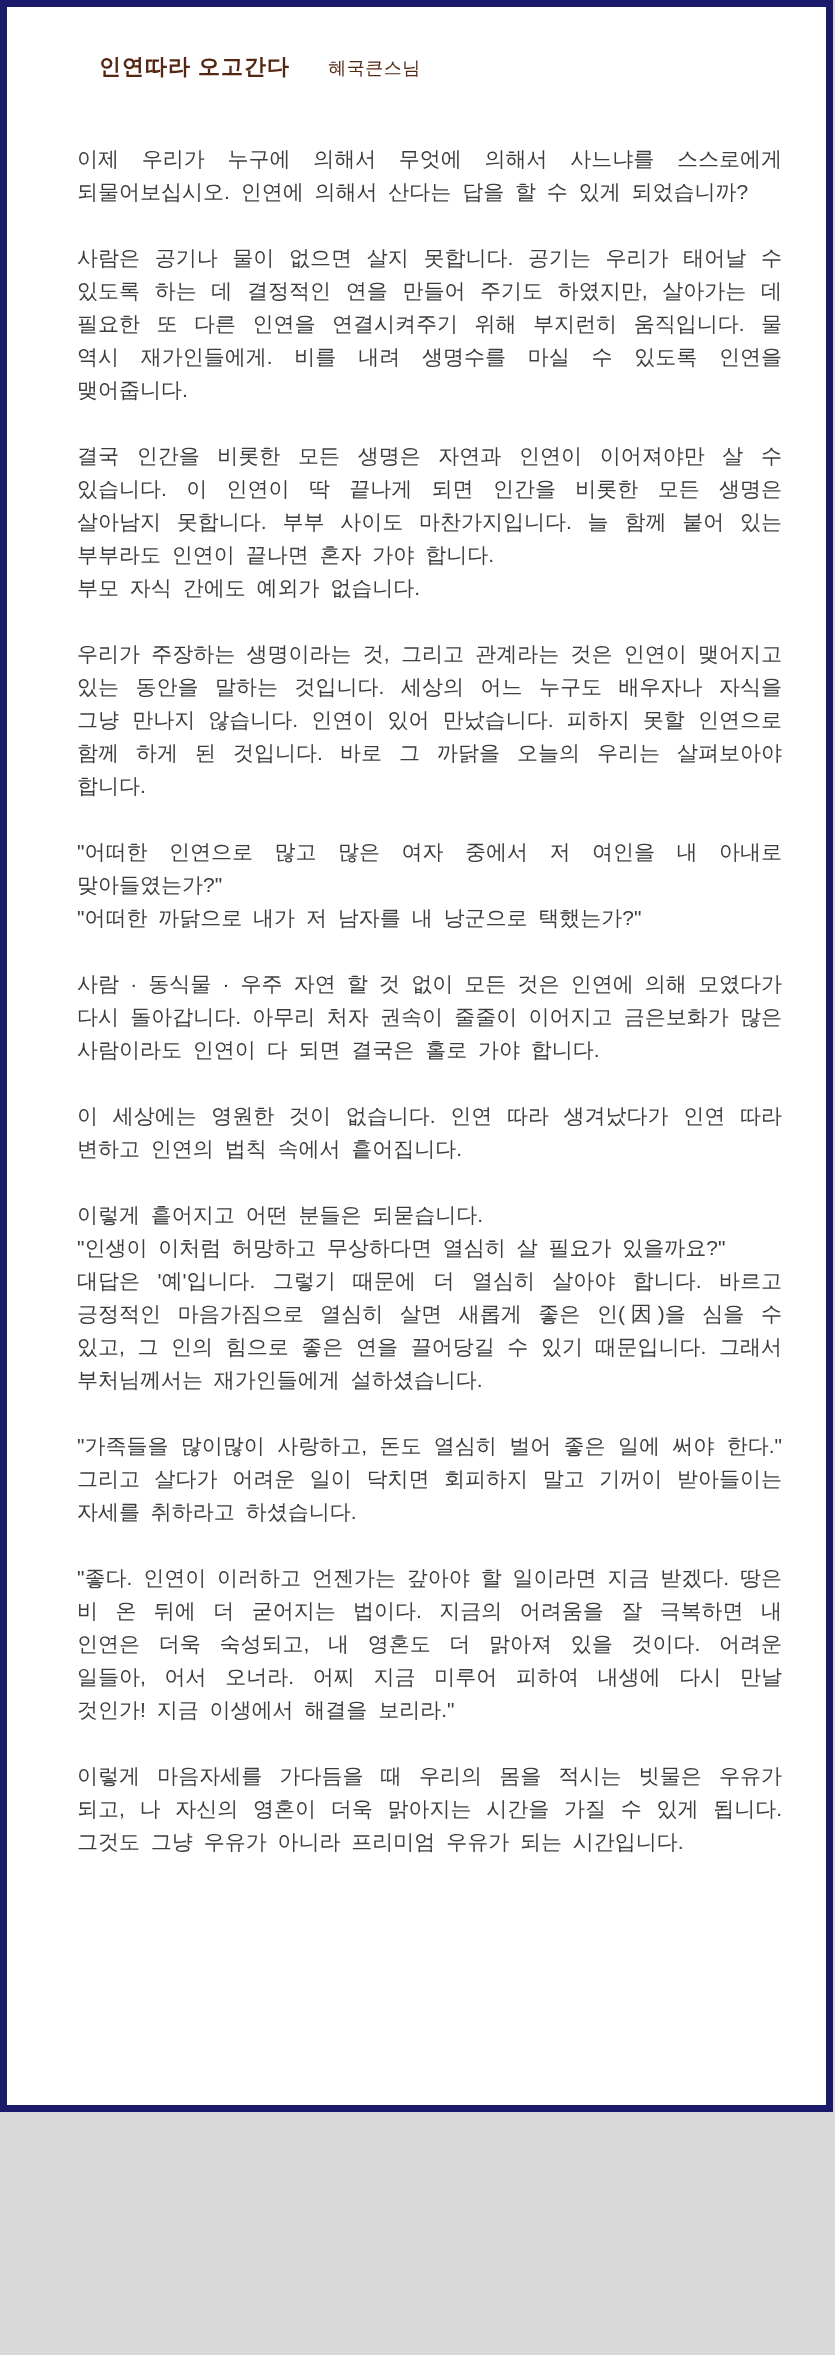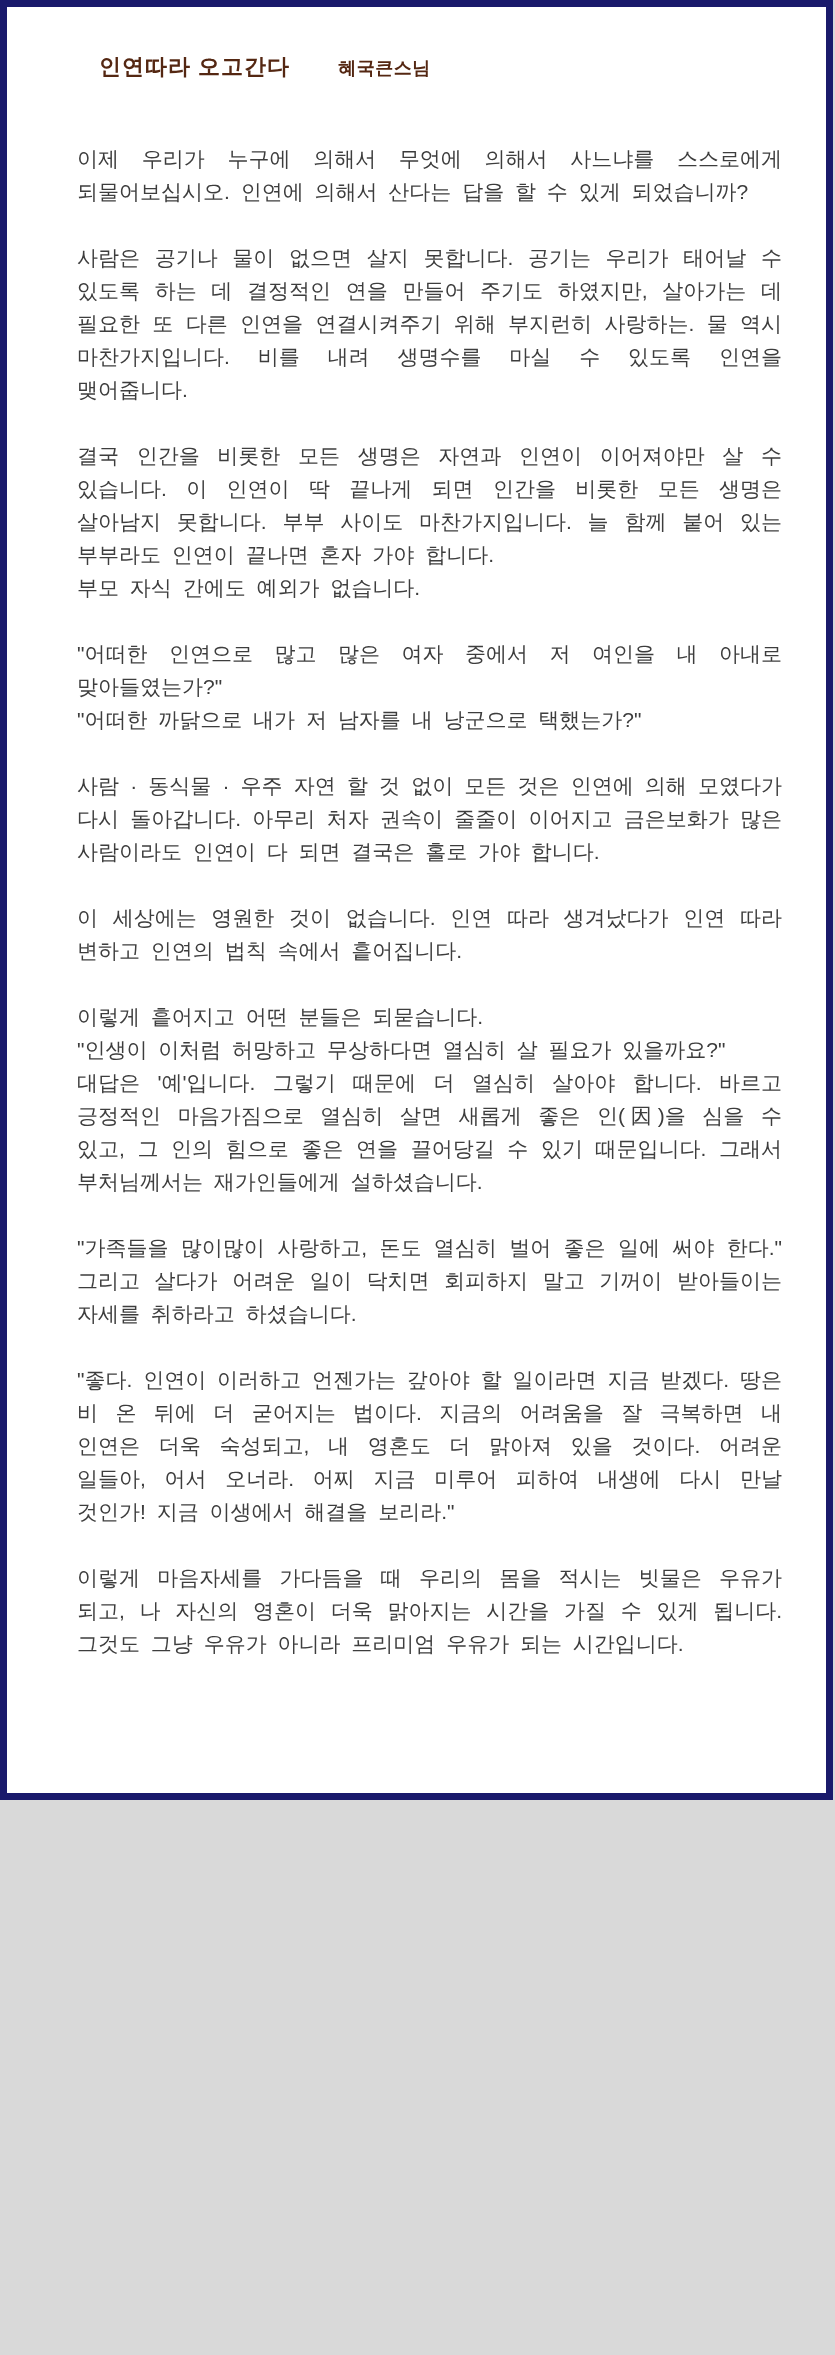--- a/index.html
+++ b/index.html
@@ -13,42 +13,42 @@
     width: 835px;
     height: 2355px;
     background: #d9d9d9;
     overflow: hidden;
   }
   .page {
     position: absolute;
     top: 0;
     left: 0;
     width: 833px;
-    height: 1800px;
+    height: 2112px;
     box-sizing: border-box;
     background: var(--bg, #ffffff);
     border: 7px solid var(--border, #1a1a6b);
   }
   .title-row {
     display: flex;
     align-items: baseline;
     padding: 45px 60px 0 92px;
     white-space: nowrap;
   }
   .doc-title {
     color: var(--title, #542712);
     font-size: 22px;
     font-weight: bold;
     letter-spacing: 1px;
   }
   .doc-author {
     color: var(--title, #542712);
     font-size: 18px;
-    font-weight: bold;
-    margin-left: 48px;
+    font-weight: normal;
+    margin-left: 38px;
     letter-spacing: 0.5px;
   }
   .body-text {
     margin-top: 60px;
     padding: 0 44px 0 70px;
     color: var(--text, #3d3d3d);
     font-size: 21px;
     line-height: 33px;
     text-align: justify;
     word-spacing: 5px;
@@ -71,25 +71,28 @@
   <div class="page">
     <div class="title-row">
       <span class="doc-title">인연따라 오고간다</span>
       <span class="doc-author">혜국큰스님</span>
     </div>
     <div class="body-text">
         <div class="para">
           <div class="para-line">이제 우리가 누구에 의해서 무엇에 의해서 사느냐를 스스로에게 되물어보십시오. 인연에 의해서 산다는 답을 할 수 있게 되었습니까?</div>
         </div>
         <div class="para">
-          <div class="para-line">사람은 공기나 물이 없으면 살지 못합니다. 공기는 우리가 태어날 수 있도록 하는 데 결정적인 연을 만들어 주기도 하였지만, 살아가는 데 필요한 또 다른 인연을 연결시켜주기 위해 부지런히 사랑하는. 물 역시 마찬가지입니다. 비를 내려 생명수를 마실 수 있도록 인연을 맺어줍니다.</div>
+          <div class="para-line">사람은 공기나 물이 없으면 살지 못합니다. 공기는 우리가 태어날 수 있도록 하는 데 결정적인 연을 만들어 주기도 하였지만, 살아가는 데 필요한 또 다른 인연을 연결시켜주기 위해 부지런히 움직입니다. 물 역시 재가인들에게. 비를 내려 생명수를 마실 수 있도록 인연을 맺어줍니다.</div>
         </div>
         <div class="para">
           <div class="para-line">결국 인간을 비롯한 모든 생명은 자연과 인연이 이어져야만 살 수 있습니다. 이 인연이 딱 끝나게 되면 인간을 비롯한 모든 생명은 살아남지 못합니다. 부부 사이도 마찬가지입니다. 늘 함께 붙어 있는 부부라도 인연이 끝나면 혼자 가야 합니다.</div>
           <div class="para-line">부모 자식 간에도 예외가 없습니다.</div>
+        </div>
+        <div class="para">
+          <div class="para-line">우리가 주장하는 생명이라는 것, 그리고 관계라는 것은 인연이 맺어지고 있는 동안을 말하는 것입니다. 세상의 어느 누구도 배우자나 자식을 그냥 만나지 않습니다. 인연이 있어 만났습니다. 피하지 못할 인연으로 함께 하게 된 것입니다. 바로 그 까닭을 오늘의 우리는 살펴보아야 합니다.</div>
         </div>
         <div class="para">
           <div class="para-line">"어떠한 인연으로 많고 많은 여자 중에서 저 여인을 내 아내로 맞아들였는가?"</div>
           <div class="para-line">"어떠한 까닭으로 내가 저 남자를 내 낭군으로 택했는가?"</div>
         </div>
         <div class="para">
           <div class="para-line">사람 · 동식물 · 우주 자연 할 것 없이 모든 것은 인연에 의해 모였다가 다시 돌아갑니다. 아무리 처자 권속이 줄줄이 이어지고 금은보화가 많은 사람이라도 인연이 다 되면 결국은 홀로 가야 합니다.</div>
         </div>
         <div class="para">
           <div class="para-line">이 세상에는 영원한 것이 없습니다. 인연 따라 생겨났다가 인연 따라 변하고 인연의 법칙 속에서 흩어집니다.</div>

